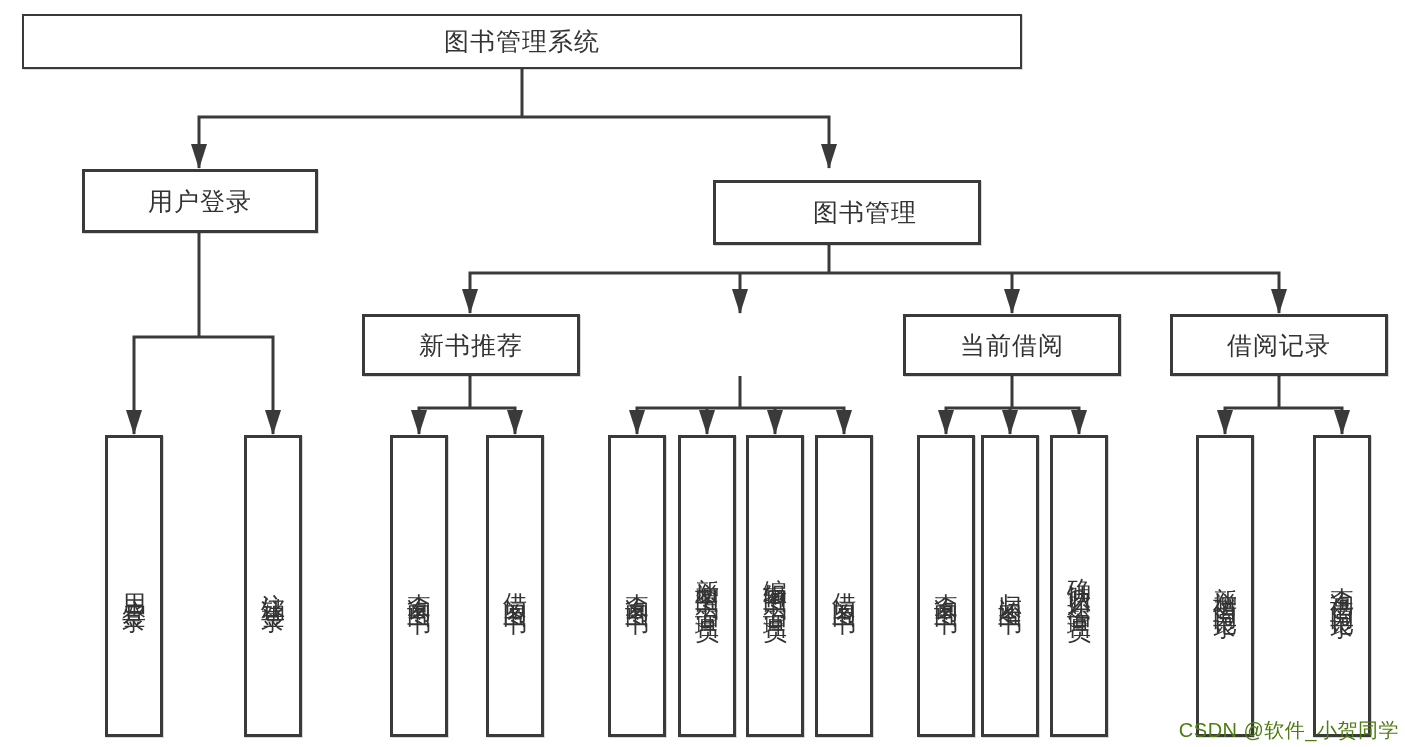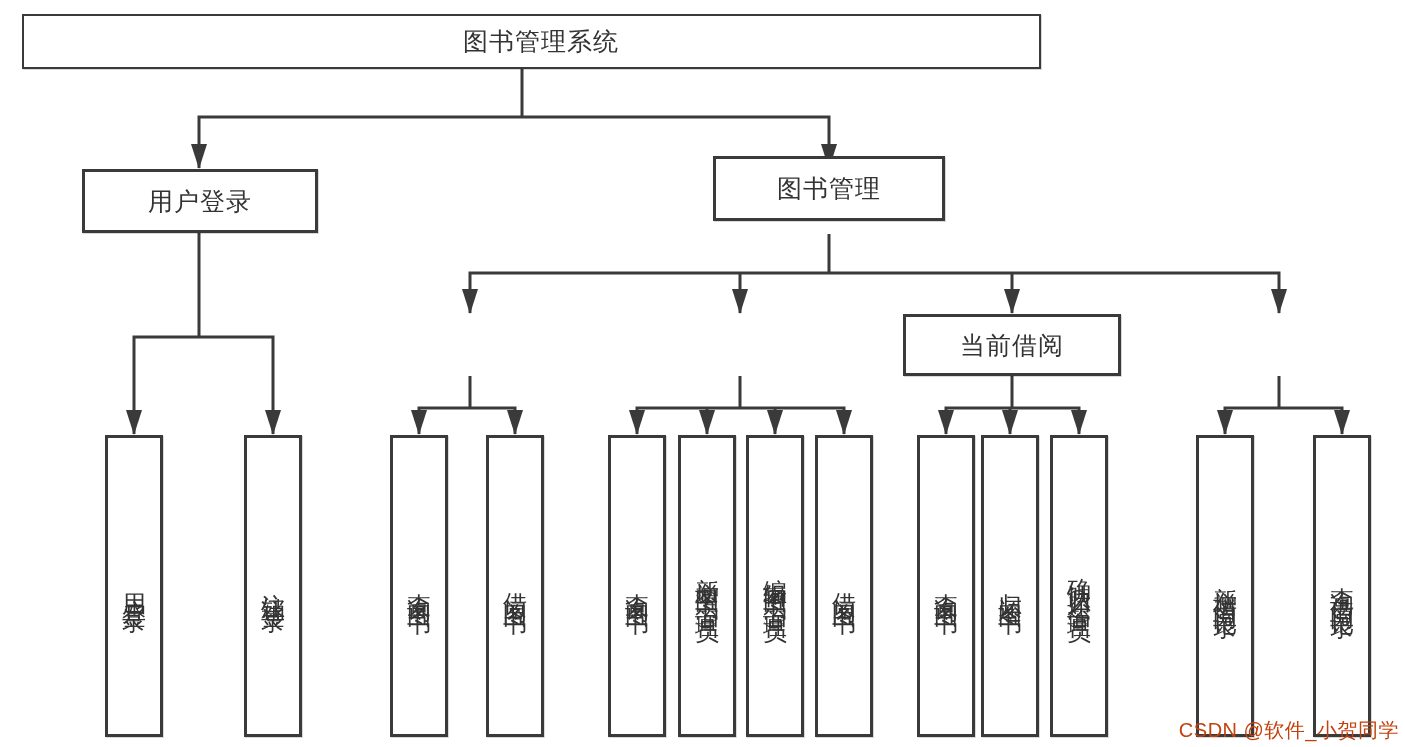--- a/index.html
+++ b/index.html
@@ -31,21 +31,20 @@
     display: flex;
     align-items: center;
     justify-content: center;
     font-size: 25px;
     color: #333333;
     letter-spacing: 1px;
     box-shadow: 1px 1px 0 rgba(0,0,0,0.15);
   }
   .hnode.root {
     border-width: 2px;
-    padding-left: 19px;
   }
   .vnode {
     position: absolute;
     z-index: 1;
     background: #ffffff;
     border: 3px solid #3a3a3a;
     display: flex;
     align-items: center;
     justify-content: center;
     top: 435px;
@@ -61,21 +60,21 @@
     line-height: 1;
     color: #333333;
     white-space: nowrap;
   }
   #watermark {
     position: absolute;
     z-index: 3;
     right: 6px;
     bottom: 3px;
     font-size: 20px;
-    color: #c2410c;
+    color: #4d7c0f;
     letter-spacing: 0.5px;
   }
 </style>
 </head>
 <body>
 
 <div id="canvas">
 
   <svg id="connectors" width="1405" height="747" viewBox="0 0 1405 747">
     <g fill="none" stroke="#3a3a3a" stroke-width="3">
@@ -113,23 +112,25 @@
       <polygon points="1002,410 1018,410 1010,435"></polygon>
       <polygon points="1071,410 1087,410 1079,435"></polygon>
       <polygon points="1217,410 1233,410 1225,435"></polygon>
       <polygon points="1334,410 1350,410 1342,435"></polygon>
     </g>
   </svg>
 
   <div class="hnode root" style="left:22px; top:14px; width:996px; height:51px;">图书管理系统</div>
 
   <div class="hnode" style="left:82px; top:169px; width:230px; height:58px;">用户登录</div>
-  <div class="hnode" style="left:713px; top:156px; width:226px; height:59px;">图书管理</div>
+  <div class="hnode" style="left:713px; top:180px; width:226px; height:59px;padding-left:36px;">图书管理</div>
 
+  <div class="hnode" style="left:362px; top:314px; width:212px; height:56px;">新书推荐</div>
   <div class="hnode" style="left:903px; top:314px; width:212px; height:56px;text-align:center;">当前借阅</div>
+  <div class="hnode" style="left:1170px; top:314px; width:212px; height:56px;">借阅记录</div>
 
   <div class="vnode" style="left:105px;">
     <span class="vtext">用户登录</span>
   </div>
   <div class="vnode" style="left:244px;">
     <span class="vtext">注销登录</span>
   </div>
 
   <div class="vnode" style="left:390px;">
     <span class="vtext">查询图书</span>

